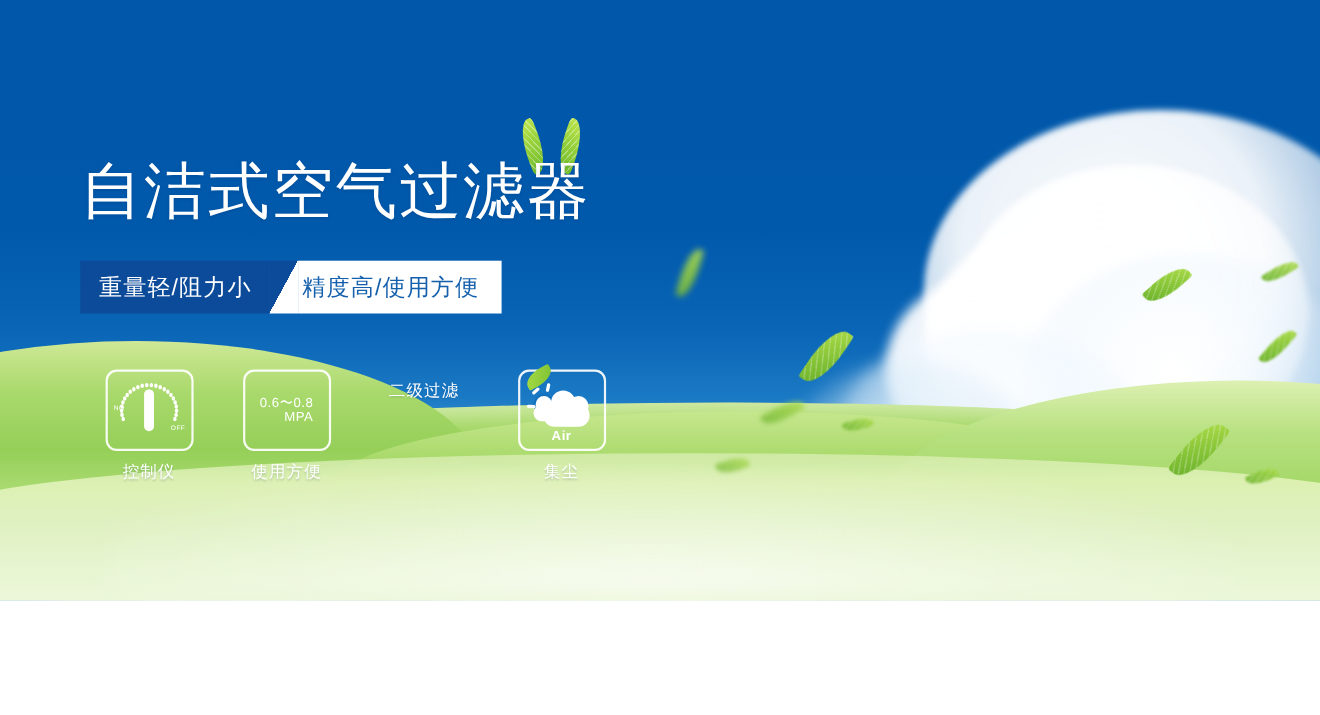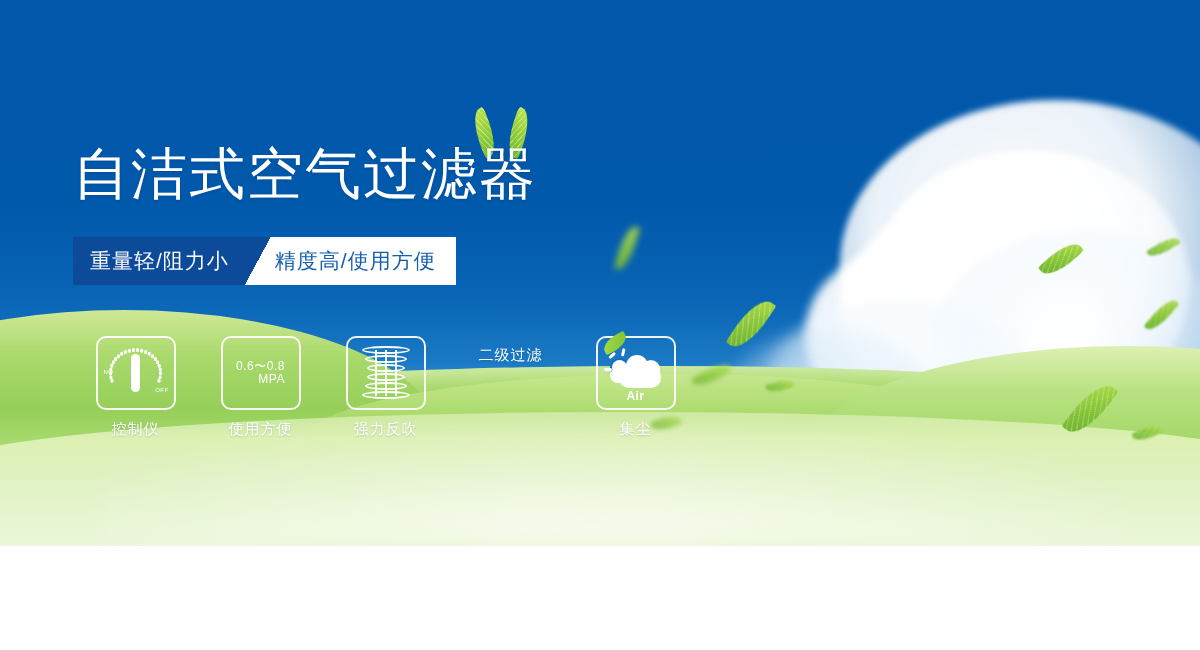--- a/index.html
+++ b/index.html
@@ -472,36 +472,20 @@
     </div>
 
     <div class="feature">
       <div class="fbox">
         <div class="ftext">0.6〜0.8
 MPA</div>
       </div>
       <div class="fcap">使用方便</div>
     </div>
 
-    <div class="feature">
-      <div class="fbox">
-        <div class="coil">
-          <div class="bar" style="left:14px;"></div>
-          <div class="bar" style="left:24px;"></div>
-          <div class="bar" style="left:34px;"></div>
-          <div class="ring" style="top:0px;  width:48px;"></div>
-          <div class="ring" style="top:9px;  width:42px;"></div>
-          <div class="ring" style="top:18px; width:38px;"></div>
-          <div class="ring" style="top:27px; width:38px;"></div>
-          <div class="ring" style="top:36px; width:42px;"></div>
-          <div class="ring" style="top:45px; width:48px;"></div>
-        </div>
-      </div>
-      <div class="fcap">强力反吹</div>
-    </div>
 
     <div class="feature">
       <div class="fcap">二级过滤</div>
     </div>
 
     <div class="feature">
       <div class="fbox">
         <div class="airicon">
           <div class="leafcorner"></div>
           <div class="sun"></div>

